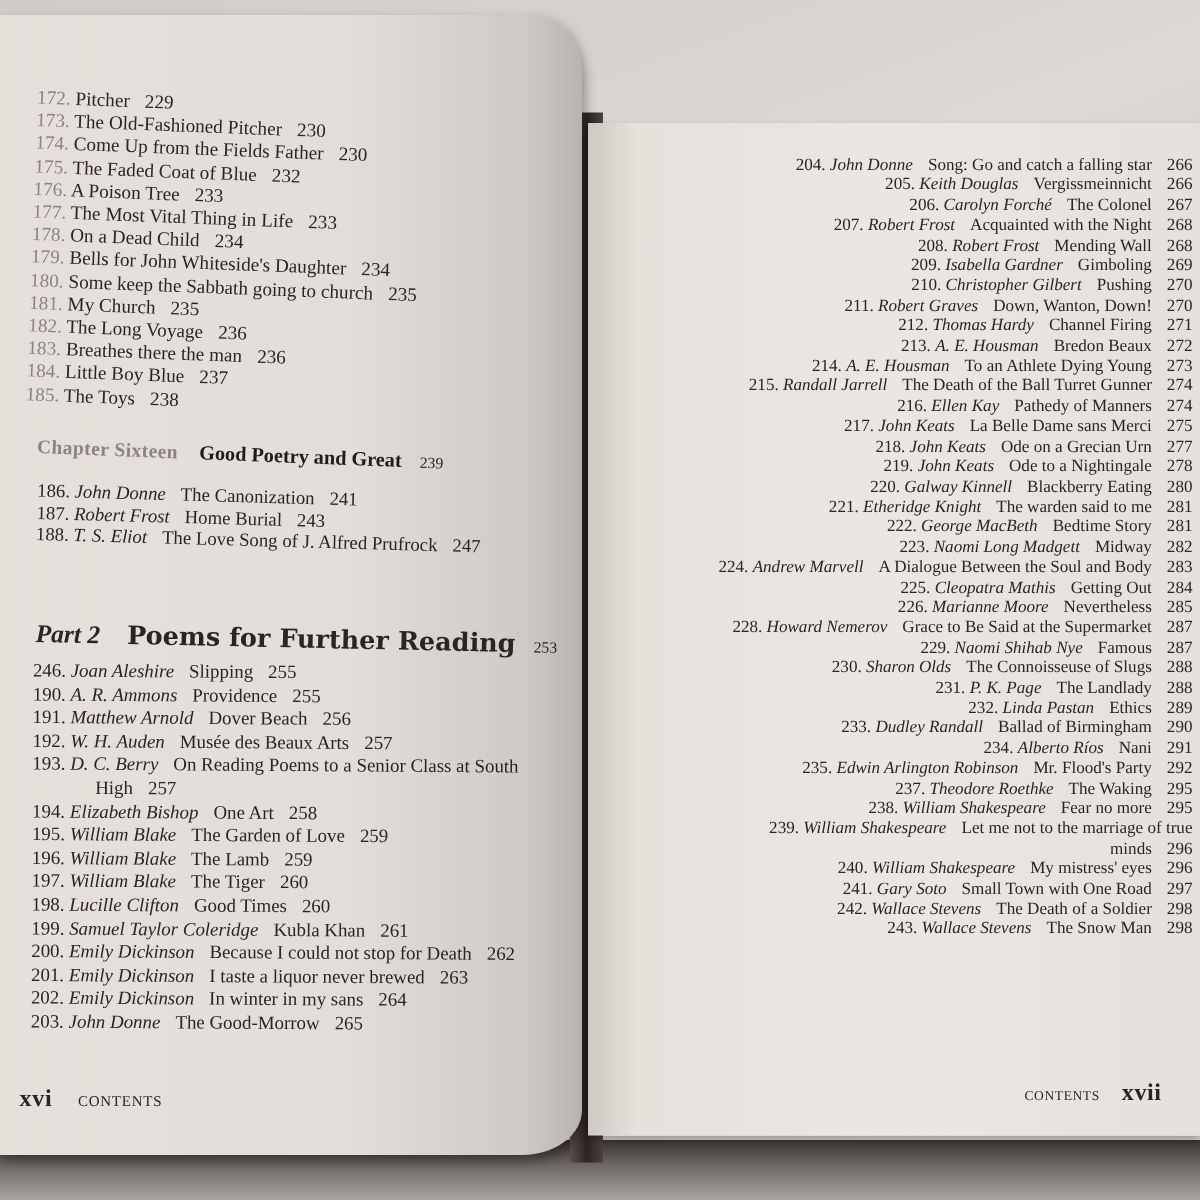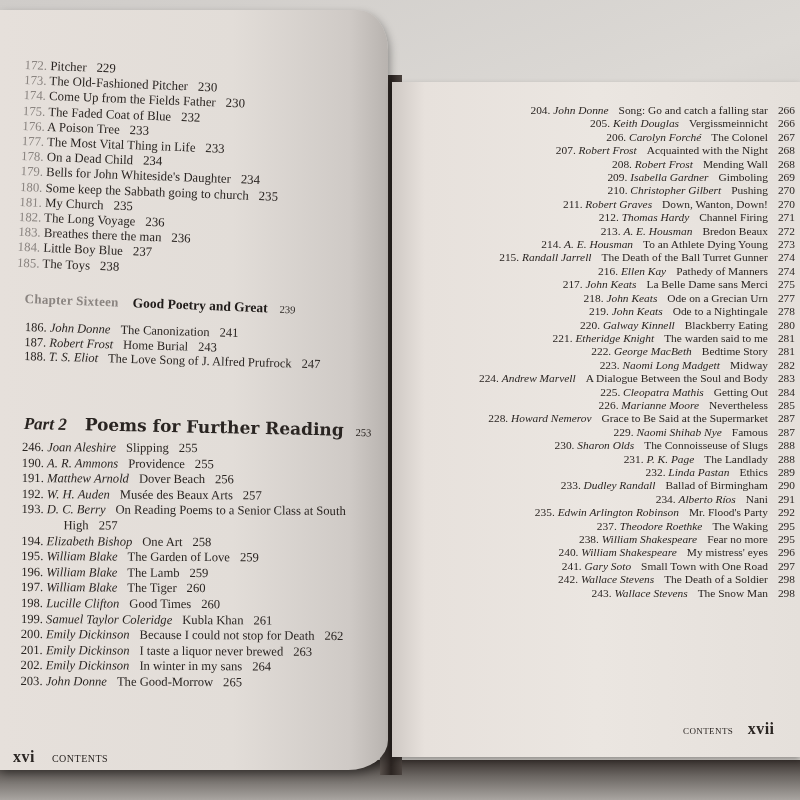--- a/index.html
+++ b/index.html
@@ -41,21 +41,21 @@
   .ch-list { position: absolute; left: 25px; top: 320px; width: 340px; transform: rotate(1.6deg); transform-origin: 0 0; }
   .ch-list .entry { font-size: 12.5px; line-height: 14.5px; white-space: nowrap; }
   .author { font-style: italic; margin-right: 10px; }
   .part-head { position: absolute; left: 24px; top: 413px; width: 360px; transform: rotate(1.2deg); transform-origin: 0 0; white-space: nowrap; }
   .part-head .part-label { font-weight: bold; font-style: italic; font-size: 17px; }
   .part-head .part-title { font-weight: bold; font-size: 17px; margin-left: 14px; font-family: "DejaVu Serif", serif; }
   .part-head .part-page { font-size: 10.5px; margin-left: 8px; }
   .part-list { position: absolute; left: 22px; top: 440px; width: 360px; transform: rotate(0.35deg); transform-origin: 0 0; }
   .part-list .entry { font-size: 12.6px; line-height: 15.6px; white-space: nowrap; }
   .entry .cont { display: block; padding-left: 42px; }
-  .folio-left { position: absolute; left: 13px; top: 748px; font-size: 10px; letter-spacing: 0.5px; }
+  .folio-left { position: absolute; left: 13px; top: 724px; font-size: 10px; letter-spacing: 0.5px; }
   .folio-left .roman, .folio-right .roman { font-weight: bold; font-size: 16px; }
   .folio-left .label { margin-left: 14px; }
   .right-list { left: 425px; top: 104px; width: 370px; text-align: right; }
   .right-list .entry { font-size: 11.4px; line-height: 13.4px; white-space: nowrap; }
   .right-list .entry .cont { padding-left: 40px; }
   .folio-right { position: absolute; left: 683px; top: 720px; font-size: 9px; letter-spacing: 0.4px; }
   .folio-right .roman { margin-left: 12px; }
 </style>
 </head>
 <body>
@@ -149,20 +149,21 @@
     <li class="entry"><span class="num">228.</span> <span class="author">Howard Nemerov</span><span class="title">Grace to Be Said at the Supermarket</span><span class="page">287</span></li>
     <li class="entry"><span class="num">229.</span> <span class="author">Naomi Shihab Nye</span><span class="title">Famous</span><span class="page">287</span></li>
     <li class="entry"><span class="num">230.</span> <span class="author">Sharon Olds</span><span class="title">The Connoisseuse of Slugs</span><span class="page">288</span></li>
     <li class="entry"><span class="num">231.</span> <span class="author">P. K. Page</span><span class="title">The Landlady</span><span class="page">288</span></li>
     <li class="entry"><span class="num">232.</span> <span class="author">Linda Pastan</span><span class="title">Ethics</span><span class="page">289</span></li>
     <li class="entry"><span class="num">233.</span> <span class="author">Dudley Randall</span><span class="title">Ballad of Birmingham</span><span class="page">290</span></li>
     <li class="entry"><span class="num">234.</span> <span class="author">Alberto Ríos</span><span class="title">Nani</span><span class="page">291</span></li>
     <li class="entry"><span class="num">235.</span> <span class="author">Edwin Arlington Robinson</span><span class="title">Mr. Flood's Party</span><span class="page">292</span></li>
     <li class="entry"><span class="num">237.</span> <span class="author">Theodore Roethke</span><span class="title">The Waking</span><span class="page">295</span></li>
     <li class="entry"><span class="num">238.</span> <span class="author">William Shakespeare</span><span class="title">Fear no more</span><span class="page">295</span></li>
+    <li class="entry"><span class="num">239.</span> <span class="author">William Shakespeare</span><span class="title">Let me not to the marriage of true</span><span class="cont"><span>minds</span><span class="page">296</span></span></li>
     <li class="entry"><span class="num">240.</span> <span class="author">William Shakespeare</span><span class="title">My mistress' eyes</span><span class="page">296</span></li>
     <li class="entry"><span class="num">241.</span> <span class="author">Gary Soto</span><span class="title">Small Town with One Road</span><span class="page">297</span></li>
     <li class="entry"><span class="num">242.</span> <span class="author">Wallace Stevens</span><span class="title">The Death of a Soldier</span><span class="page">298</span></li>
     <li class="entry"><span class="num">243.</span> <span class="author">Wallace Stevens</span><span class="title">The Snow Man</span><span class="page">298</span></li>
   </ul>
 <div class="folio-right">
   <span class="label">CONTENTS</span>
   <span class="roman">xvii</span>
 </div>
 

